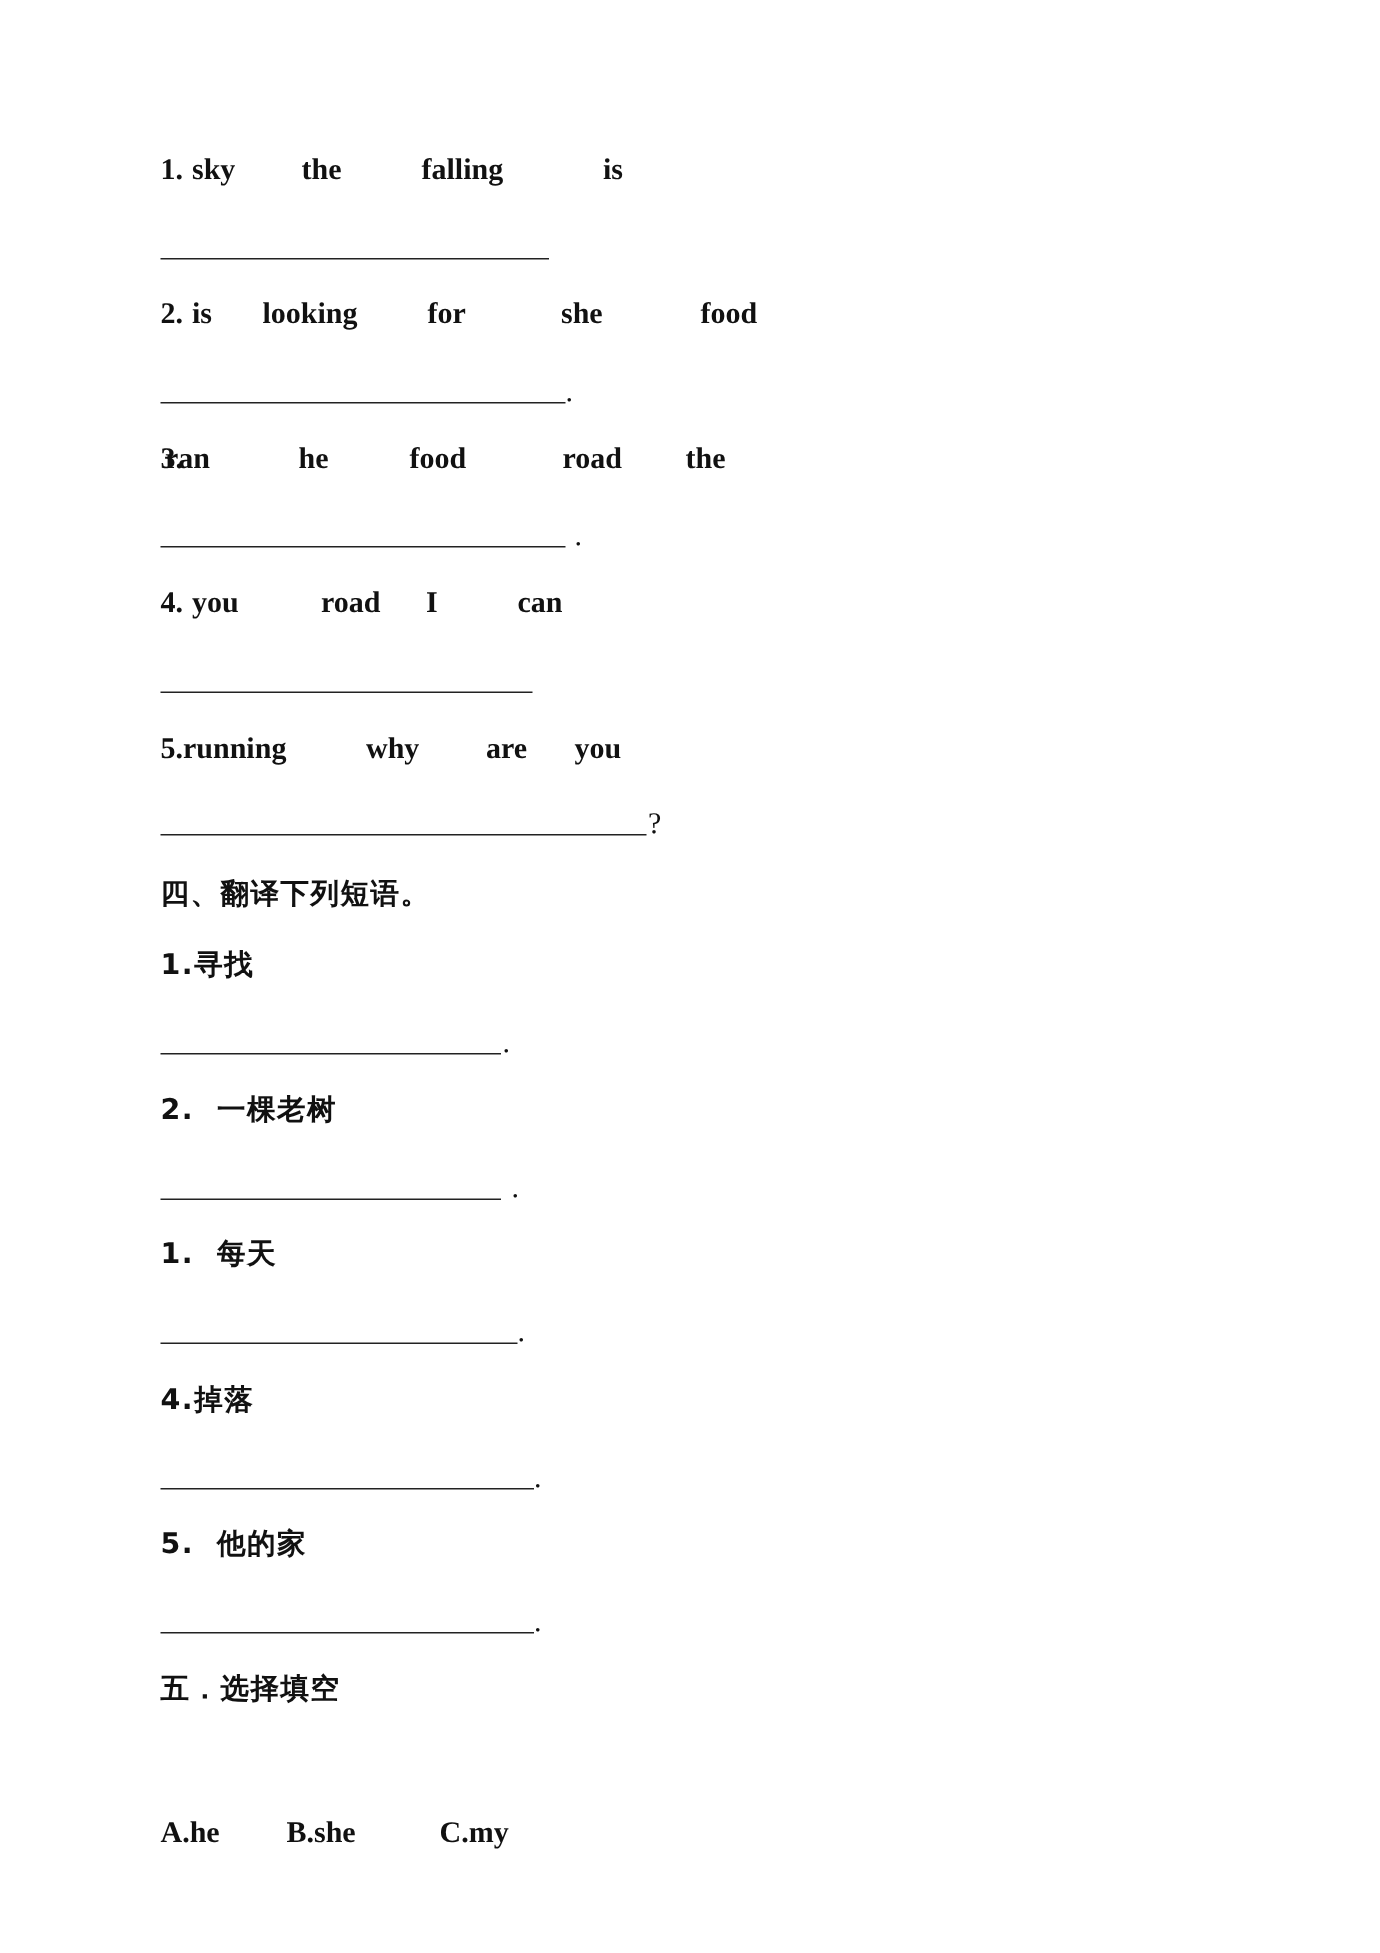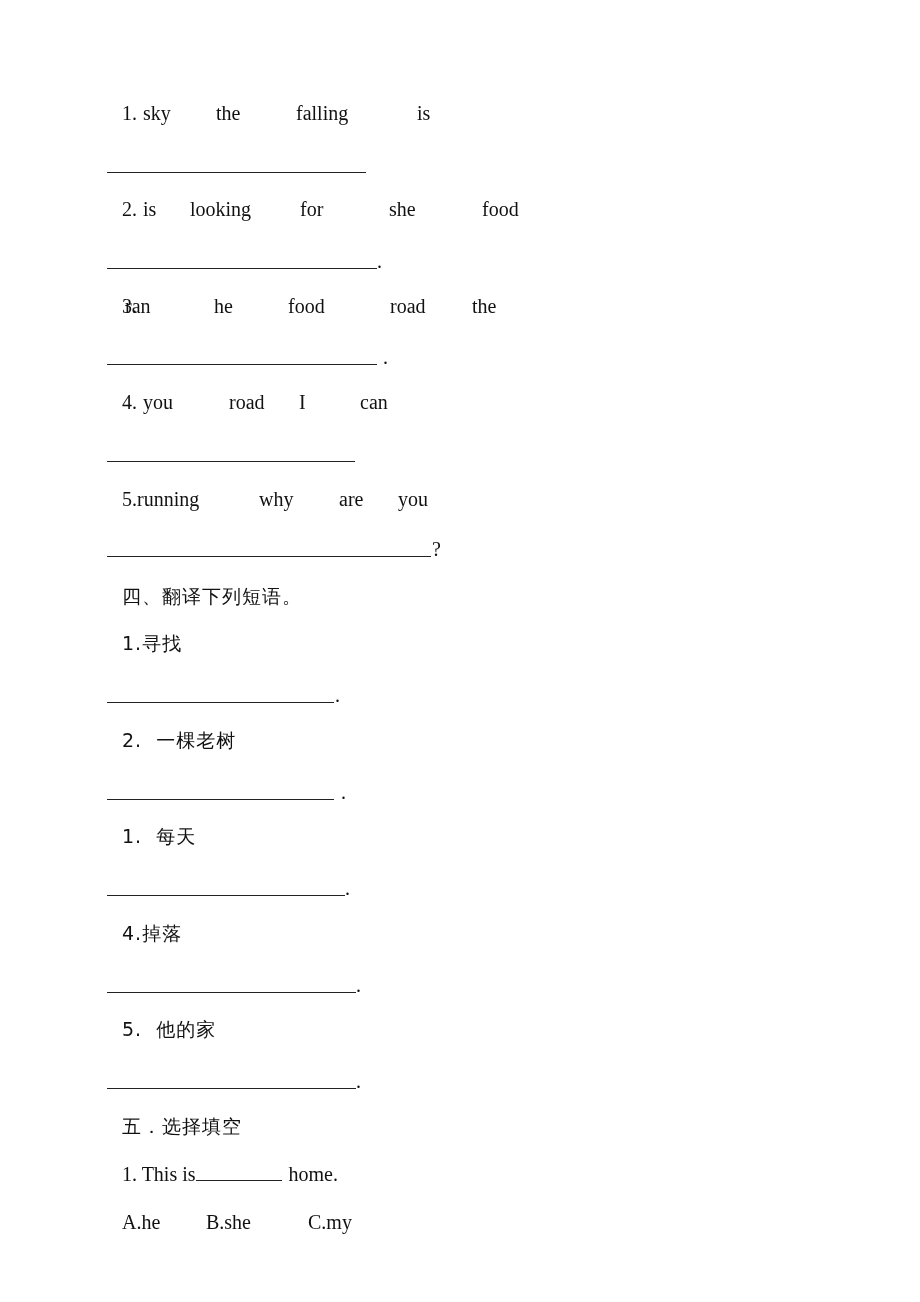--- a/index.html
+++ b/index.html
@@ -15,24 +15,25 @@
       font-family: "Liberation Serif", "DejaVu Serif", serif;
       color: #111111;
     }
     .page {
       position: absolute;
       left: 0; top: 0;
       width: 920px; height: 1302px;
     }
     .line {
       position: absolute;
-      left: 122px;
+      left: 107px;
       font-size: 20px;
       line-height: 24px;
       white-space: nowrap;
+      font-weight: bold;
     }
     .word {
       position: absolute;
       top: 0;
       white-space: nowrap;
     }
     .cjk {
       font-family: "DejaVu Sans", "Liberation Sans", sans-serif;
       font-size: 19px;
       letter-spacing: 1px;
@@ -159,23 +160,20 @@
   </div>
 
   <div class="line cjk" style="top:1017px;white-space:pre;">5.  他的家</div>
   <div class="blank-row" style="top:1069px;width:300px;">
     <div class="blank" style="width:249px;"></div>
     <span class="blank-punct" style="left:249px">.</span>
   </div>
 
   <div class="line cjk" style="top:1114px;">五．选择填空</div>
 
-  <div class="line" style="top:1162px;">
-    <span>1. This is</span><span class="inline-blank"></span><span> home.</span>
-  </div>
 
   <div class="line" style="top:1210px;width:300px;">
     <span class="word" style="left:0">A.he</span>
     <span class="word" style="left:84px">B.she</span>
     <span class="word" style="left:186px">C.my</span>
   </div>
 
 </div>
 
 </body></html>

